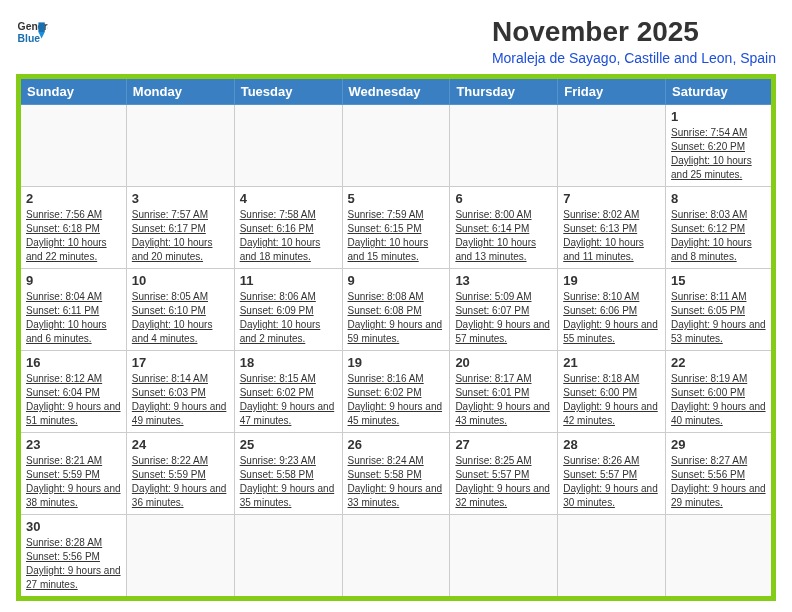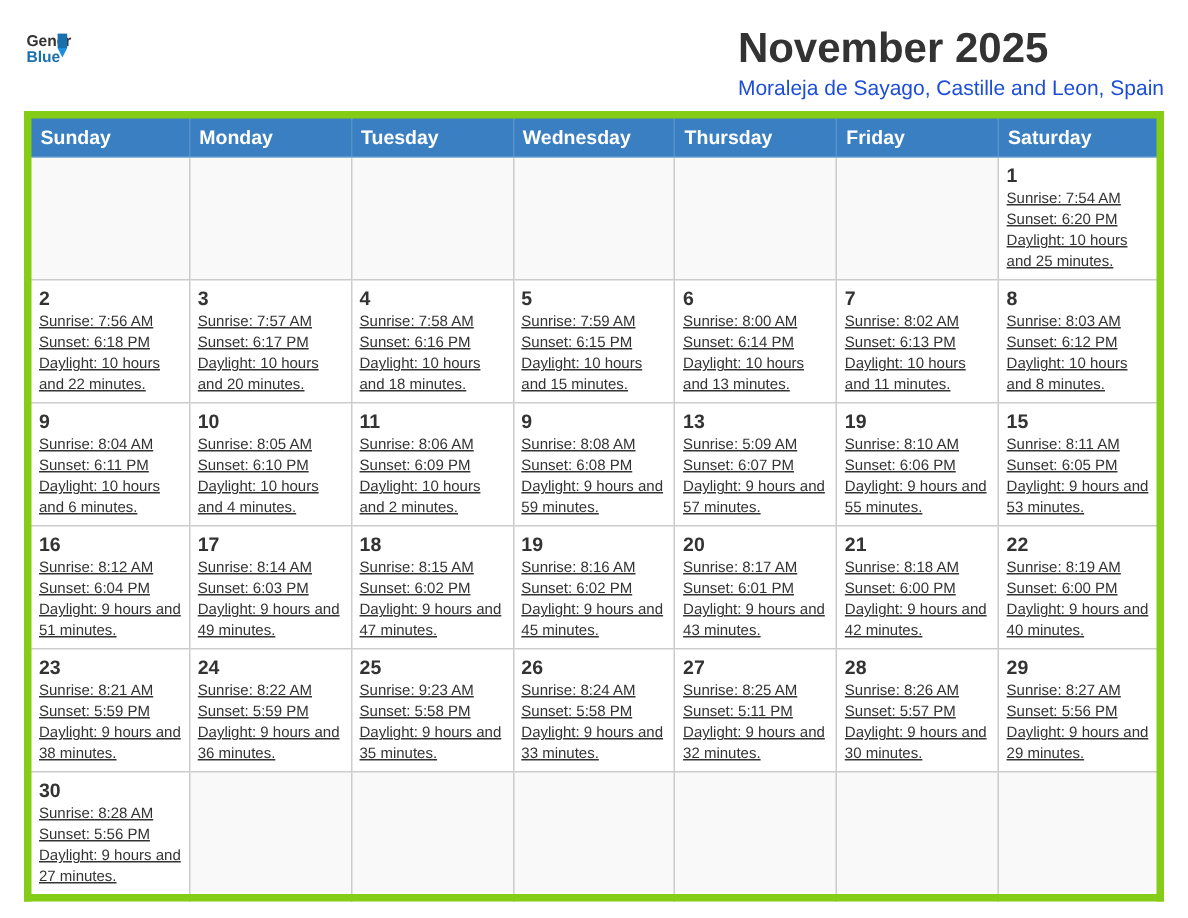--- a/index.html
+++ b/index.html
@@ -280,21 +280,21 @@
         </td>
         <td>
           <span class="day-number">26</span>
           <div class="day-info">Sunrise: 8:24 AM
 Sunset: 5:58 PM
 Daylight: 9 hours and 33 minutes.</div>
         </td>
         <td>
           <span class="day-number">27</span>
           <div class="day-info">Sunrise: 8:25 AM
-Sunset: 5:11 PM
+Sunset: 5:57 PM
 Daylight: 9 hours and 32 minutes.</div>
         </td>
         <td>
           <span class="day-number">28</span>
           <div class="day-info">Sunrise: 8:26 AM
 Sunset: 5:57 PM
 Daylight: 9 hours and 30 minutes.</div>
         </td>
         <td>
           <span class="day-number">29</span>

